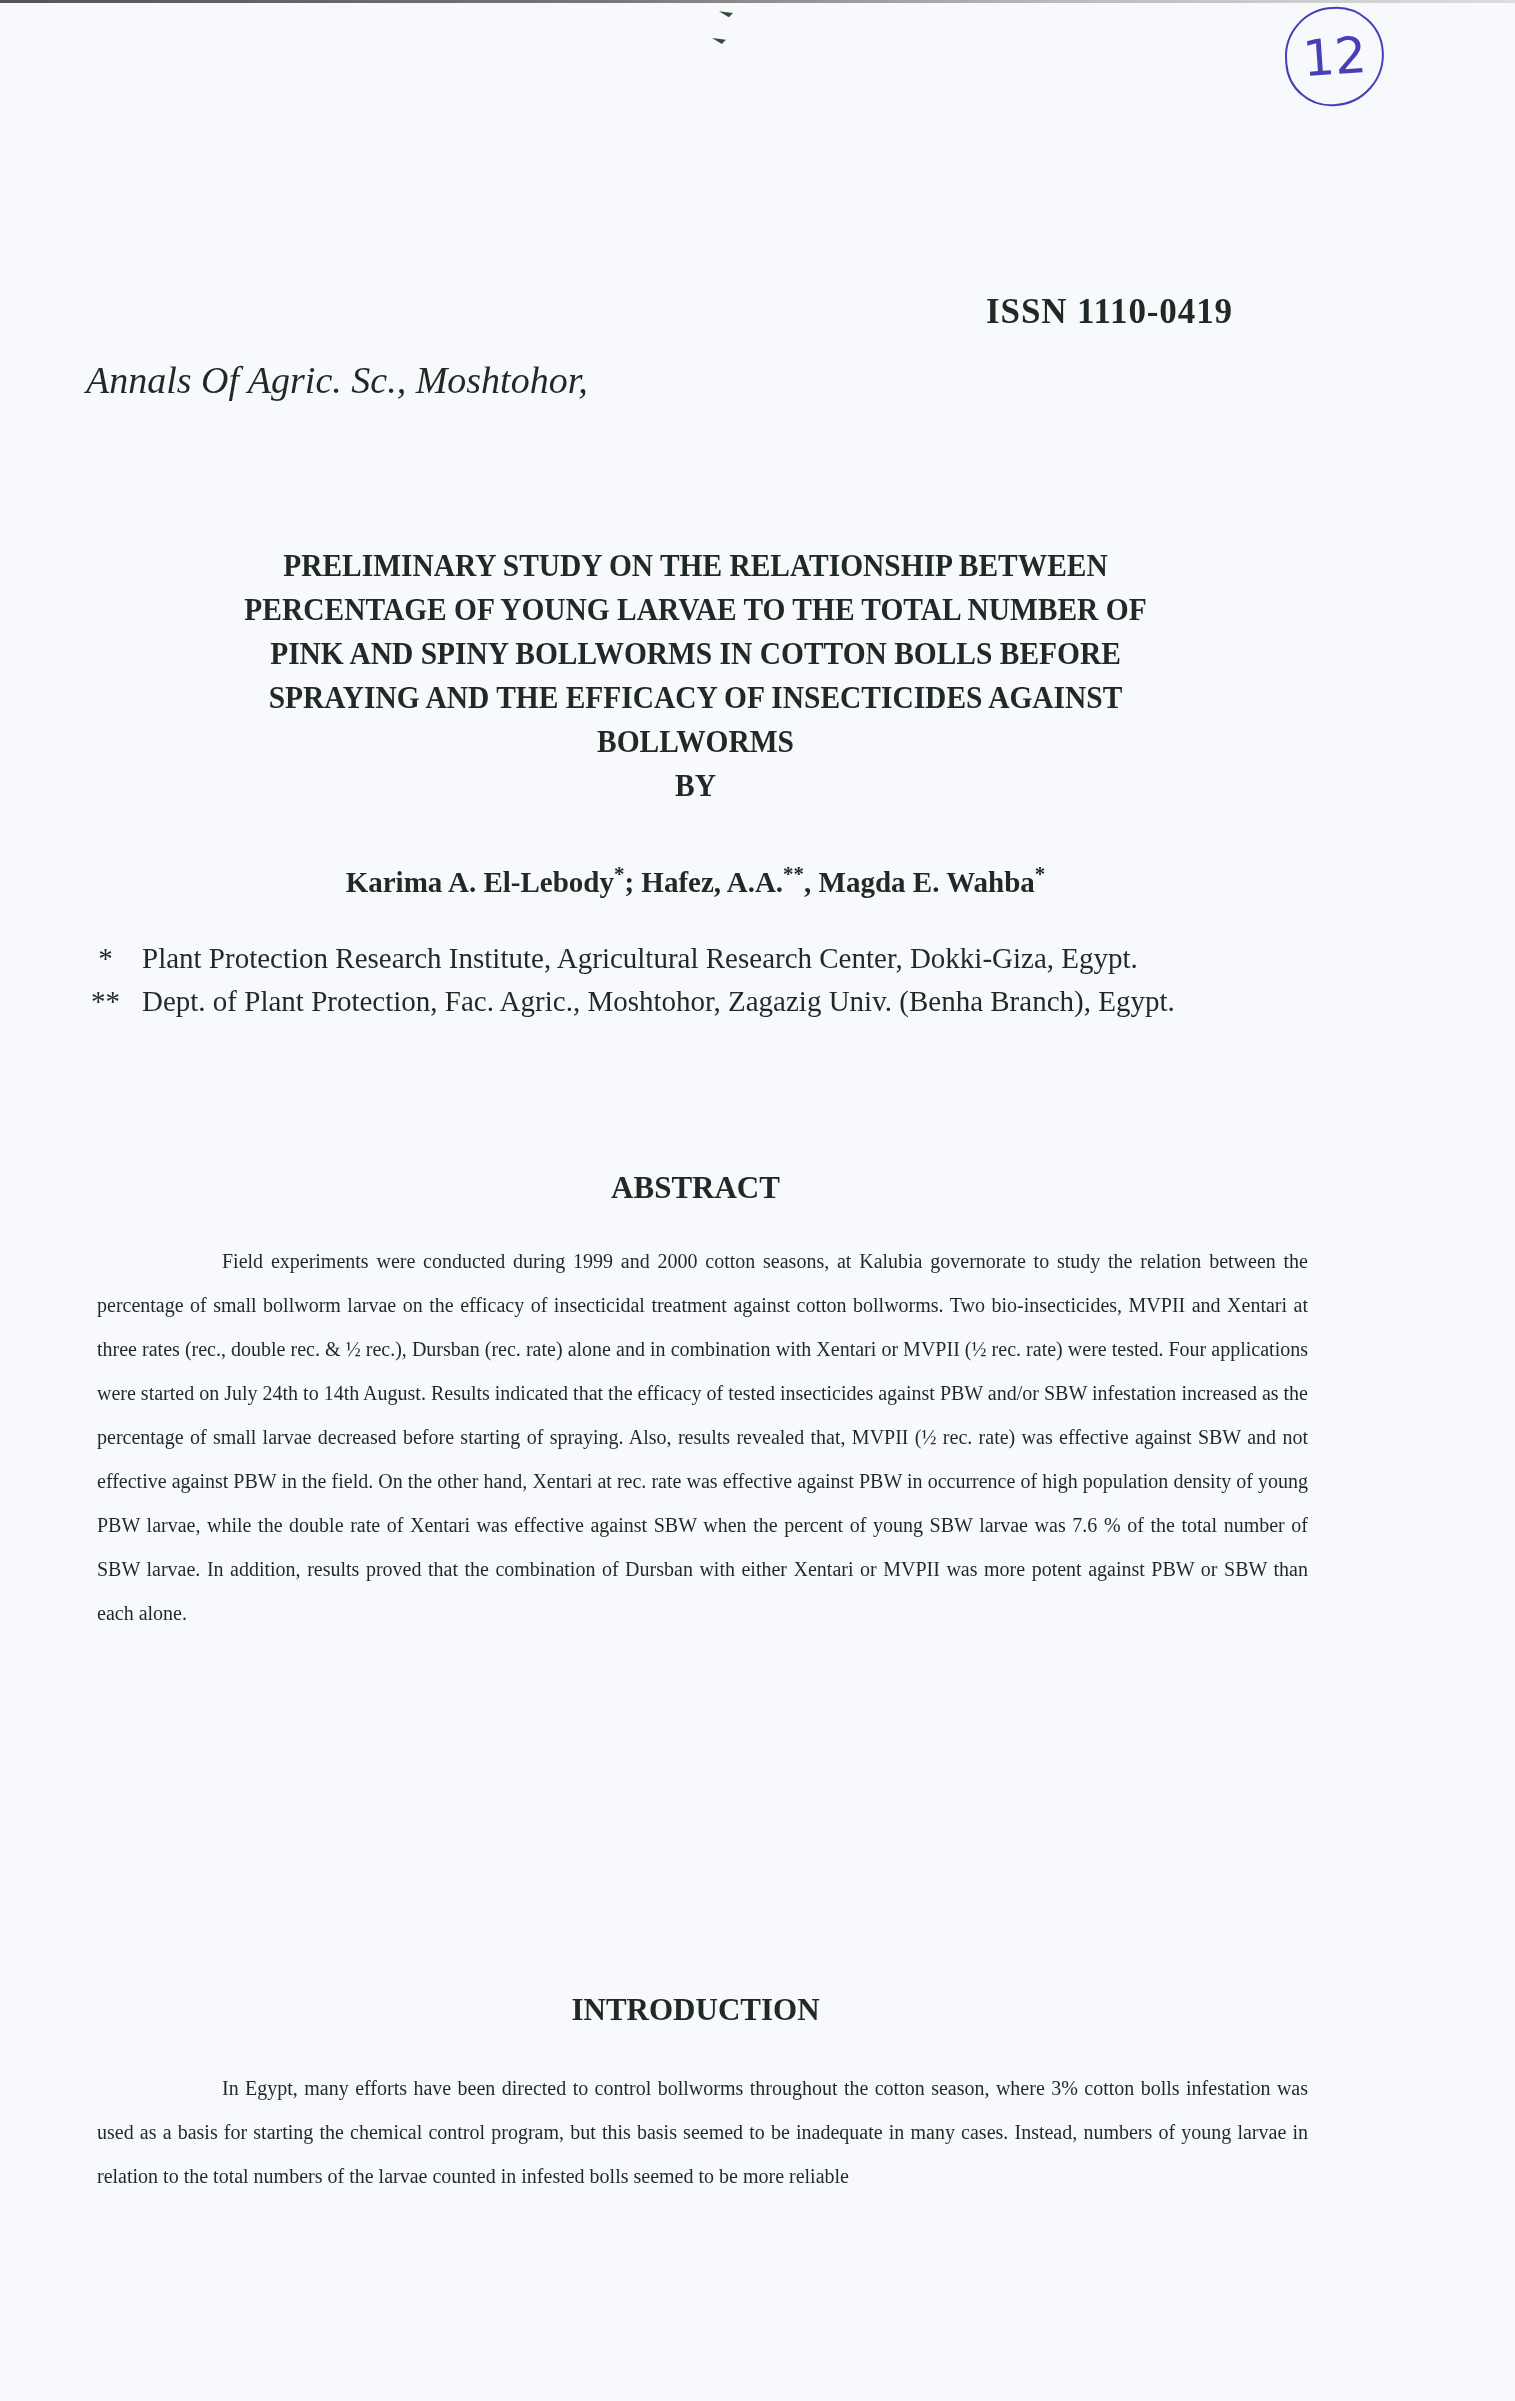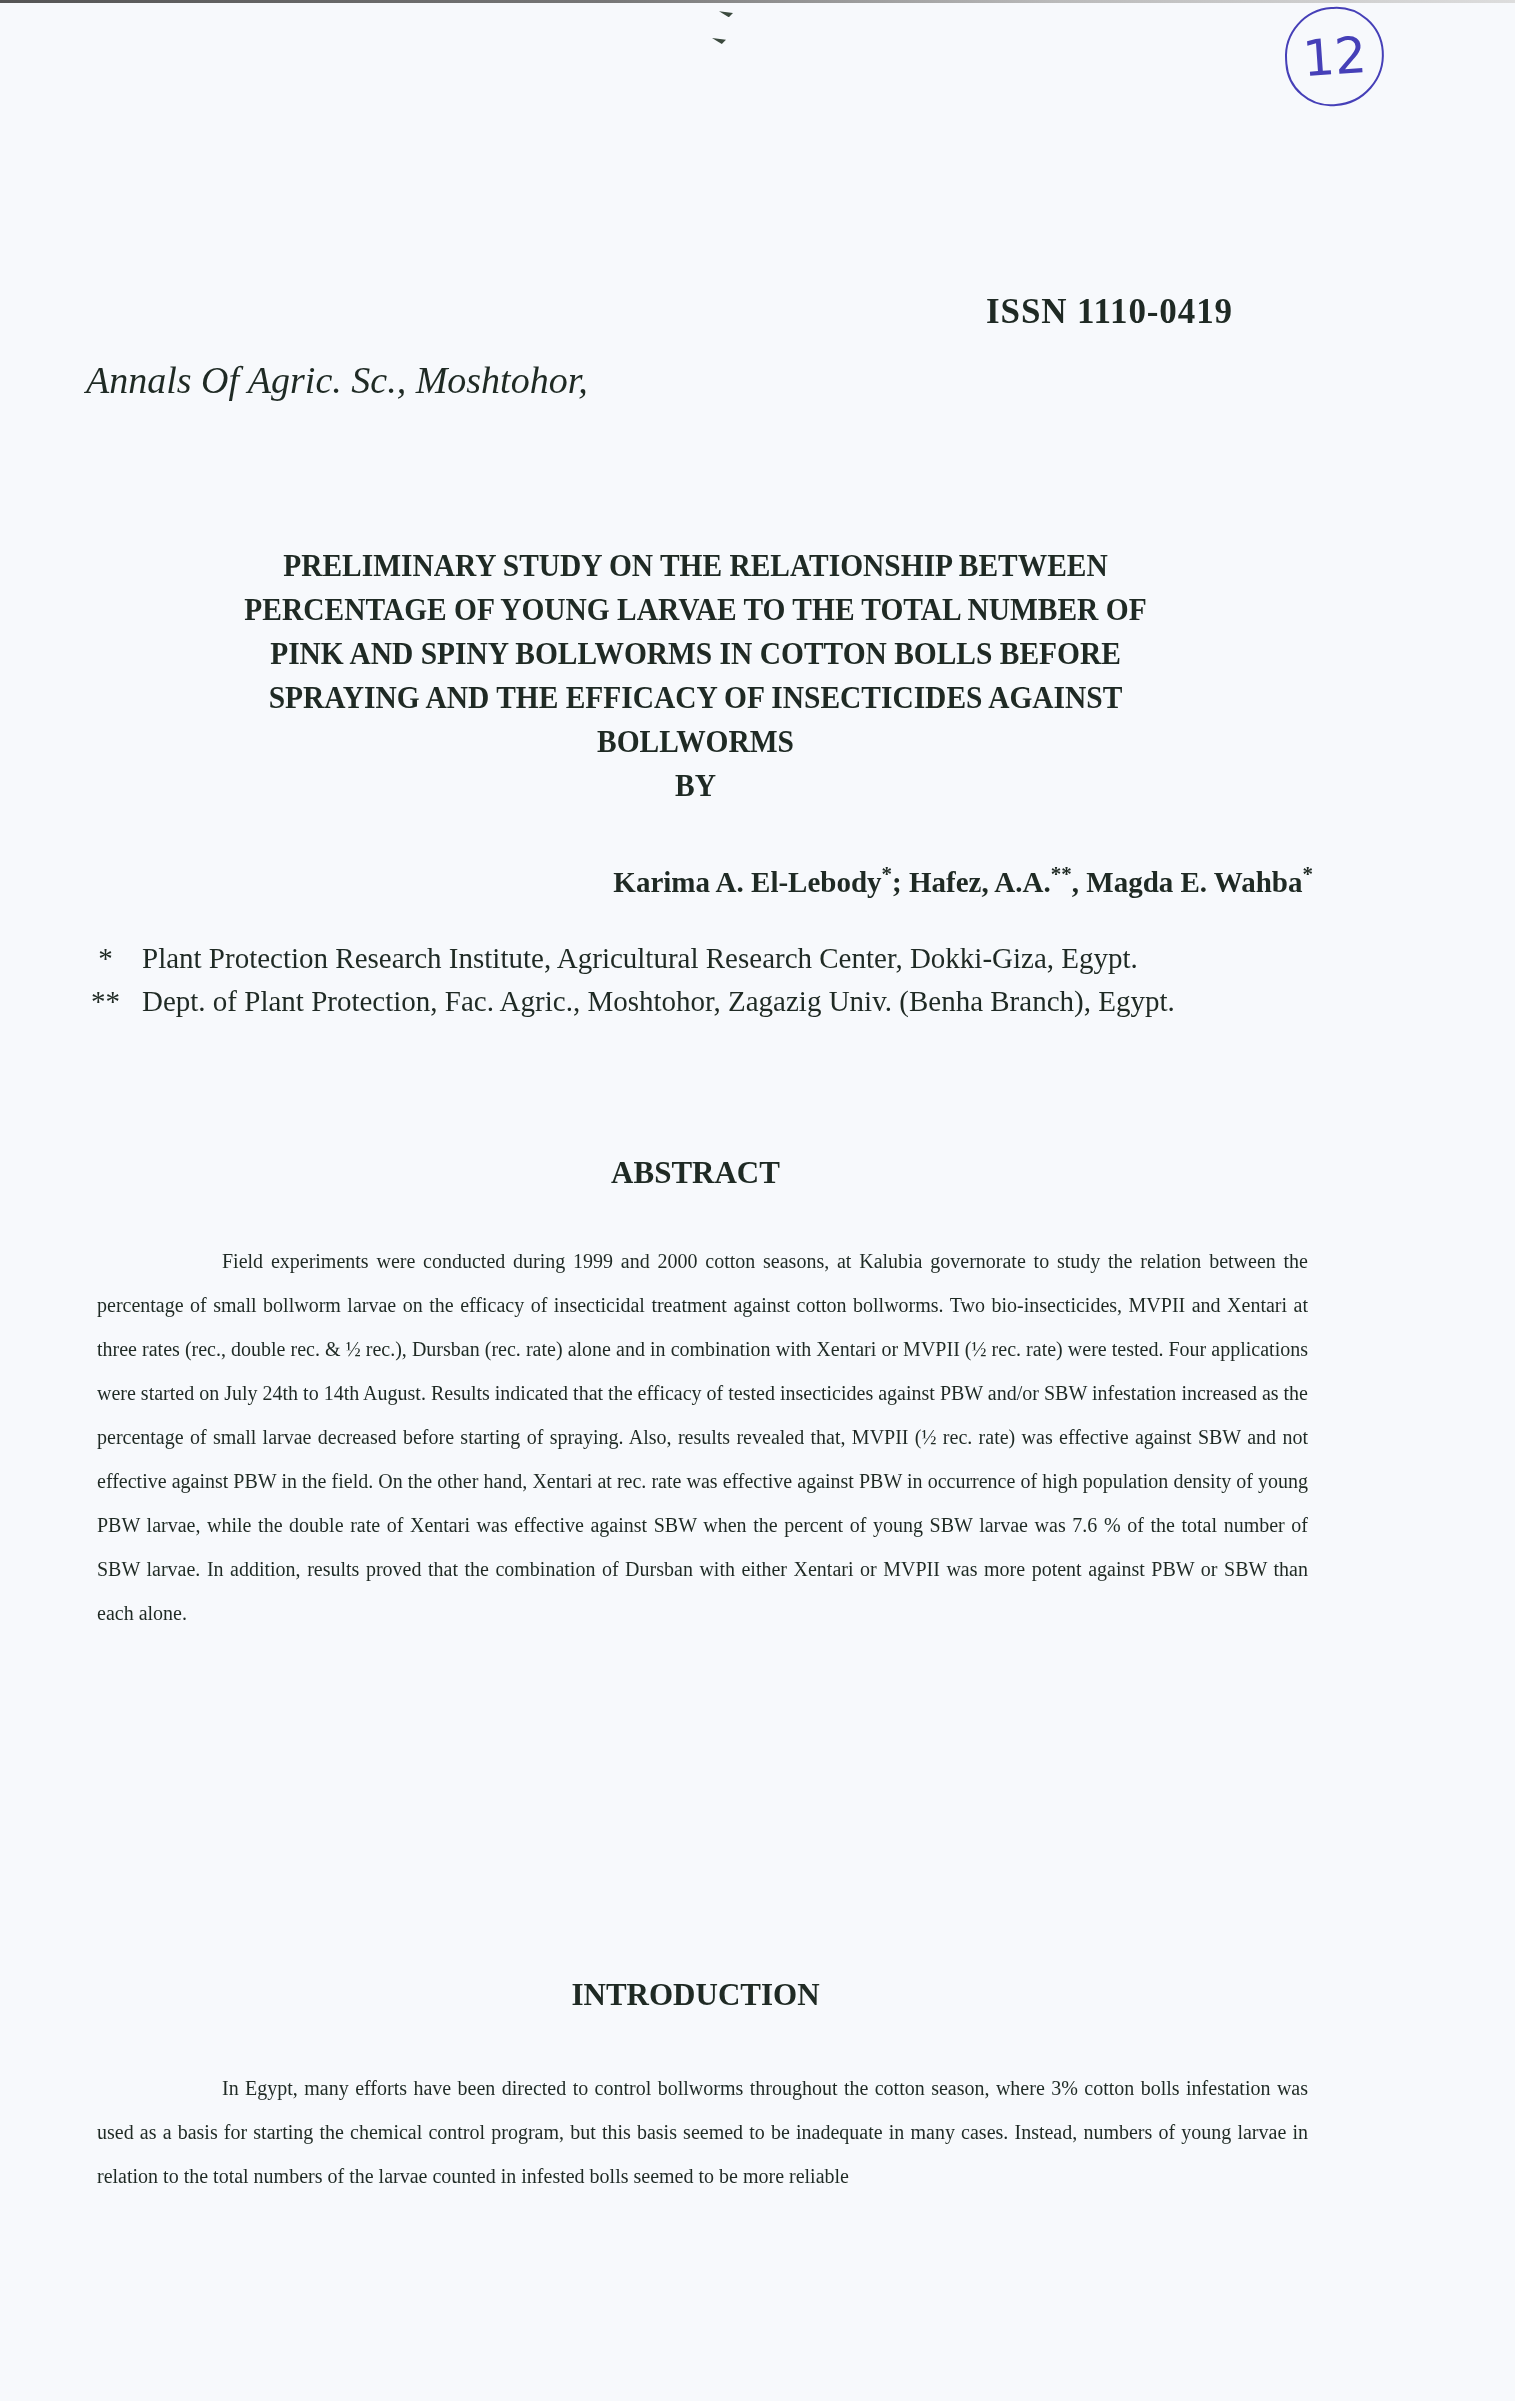--- a/index.html
+++ b/index.html
@@ -38,33 +38,33 @@
     font-style: italic; font-size: 38px; line-height: 52px;
   }
   .title-block {
     position: absolute; left: 78px; top: 544px; width: 1235px;
     text-align: center; font-weight: bold; font-size: 31px; line-height: 44px;
     font-family: "Liberation Serif", serif;
     transform: scaleX(0.95); transform-origin: center top;
   }
   .authors {
     position: absolute; left: 78px; top: 855px; width: 1235px;
-    text-align: right; font-weight: bold; font-size: 29px; line-height: 39px;
+    text-align: center; font-weight: bold; font-size: 29px; line-height: 39px;
   }
   .authors sup { font-size: 21px; }
   .affils {
     position: absolute; left: 69px; top: 937px; width: 1243px;
     font-size: 29px; line-height: 43px;
   }
   .affil { display: flex; }
   .affil .mark { width: 73px; flex: 0 0 73px; text-align: center; }
   .affil .txt { flex: 1; text-align: justify; }
   .section-heading {
     position: absolute; left: 78px; width: 1235px; text-align: center;
-    font-weight: bold; font-size: 31px;
+    font-weight: bold; font-size: 31px; margin-top: 15px;
   }
   .para {
     position: absolute; left: 97px; width: 1211px;
     font-size: 20px; line-height: 44px; text-align: justify;
     text-indent: 125px;
   }
 </style>
 </head>
 <body>
 

